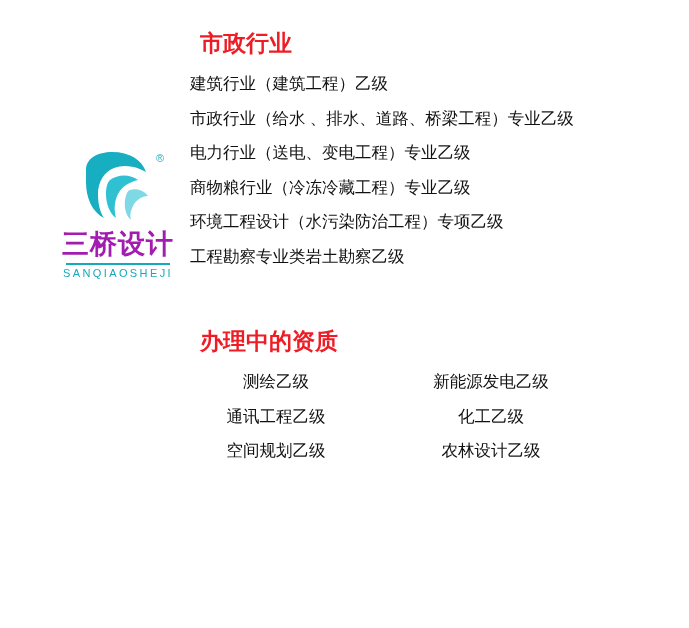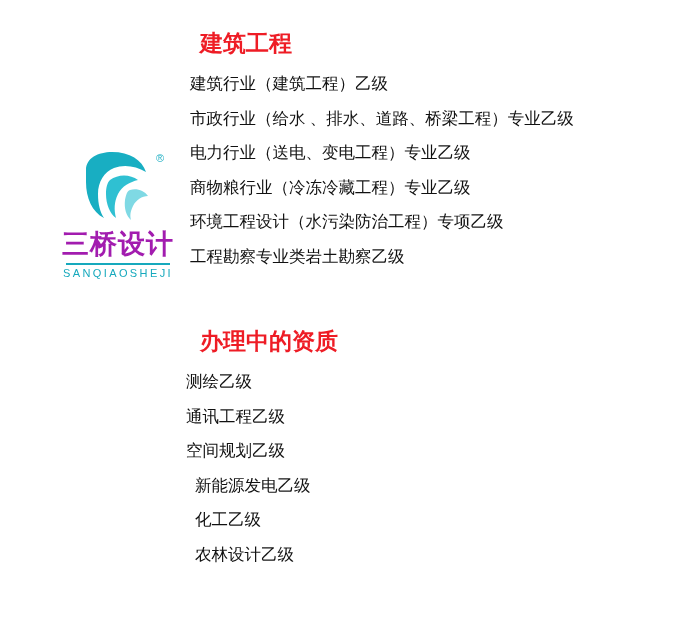--- a/index.html
+++ b/index.html
@@ -94,29 +94,30 @@
     line-height: 1.0;
     padding: 9px 0;
     white-space: nowrap;
   }
 
   .section-two {
     margin-top: 52px;
   }
   .two-col {
     display: flex;
-    flex-direction: column;
+    flex-direction: row;
+    text-align: center;
   }
   .col {
     list-style: none;
     margin: 0;
     padding: 0;
   }
   .col-left { width: 180px; }
-  .col-right { width: 250px; margin-left: 9px; }
+  .col-right { width: 250px; }
   .col li {
     font-size: 16.5px;
     color: #111111;
     line-height: 1.0;
     padding: 9px 0;
     white-space: nowrap;
   }
 </style>
 </head>
 <body>
@@ -133,21 +134,21 @@
       <span class="logo-reg">®</span>
     </div>
     <div class="logo-name">三桥设计</div>
     <div class="logo-rule"></div>
     <div class="logo-pinyin">SANQIAOSHEJI</div>
   </div>
 
   <div class="content">
 
     <div class="section-one">
-      <h2 class="section-title first">建筑工程</h2>
+      <h2 class="section-title first">市政行业</h2>
       <ul class="item-list">
         <li>建筑行业（建筑工程）乙级</li>
         <li>市政行业（给水 、排水、道路、桥梁工程）专业乙级</li>
         <li>电力行业（送电、变电工程）专业乙级</li>
         <li>商物粮行业（冷冻冷藏工程）专业乙级</li>
         <li>环境工程设计（水污染防治工程）专项乙级</li>
         <li>工程勘察专业类岩土勘察乙级</li>
       </ul>
     </div>
 

